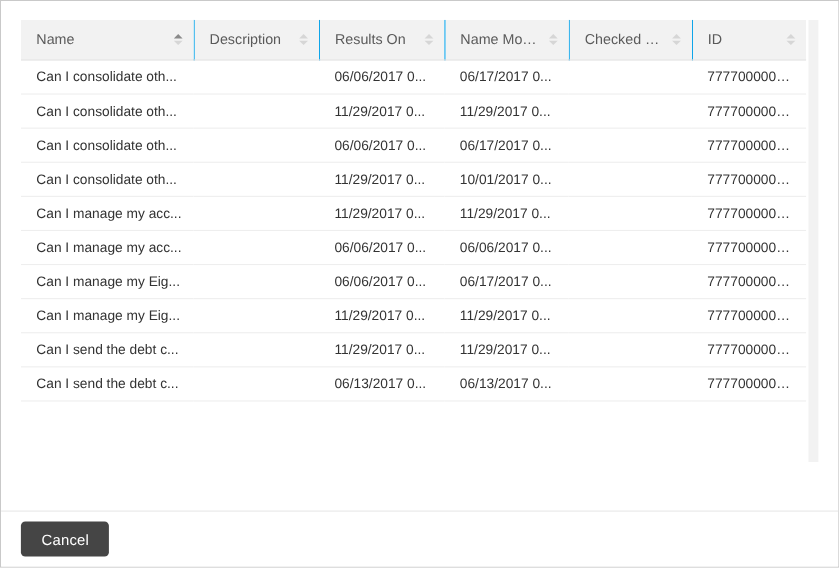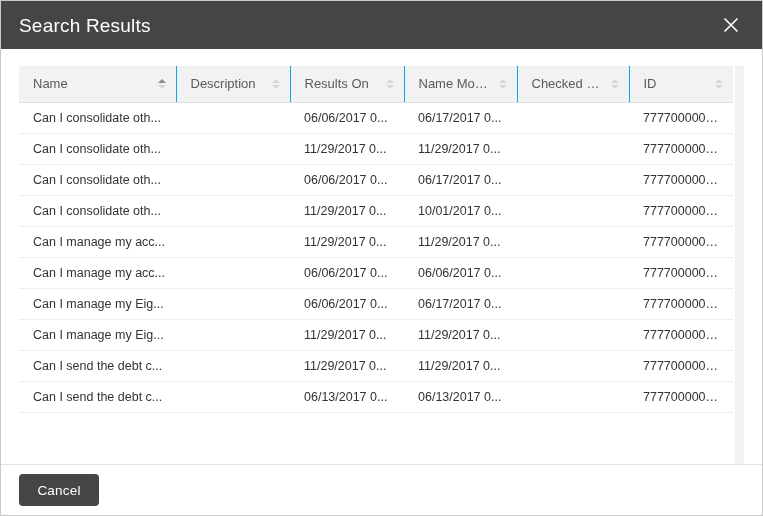--- a/index.html
+++ b/index.html
@@ -178,35 +178,28 @@
     color: #ffffff;
     border: none;
     border-radius: 4px;
     height: 32px;
     min-width: 80px;
     padding: 0 18px;
     font-size: 13.5px;
     font-family: "Liberation Sans", sans-serif;
     cursor: pointer;
     letter-spacing: 0.2px;
+    text-align: right;
   }
 </style>
 </head>
 <body>
 
 <div class="dialog">
 
-  <div class="dialog-header">
-    <span class="dialog-title">Search Results</span>
-    <button class="close-btn" title="Close">
-      <svg width="20" height="20" viewBox="0 0 20 20" aria-hidden="true">
-        <path d="M3.5 3.5 L16.5 16.5 M16.5 3.5 L3.5 16.5" stroke="#ffffff" stroke-width="1.6" fill="none"></path>
-      </svg>
-    </button>
-  </div>
 
   <div class="dialog-body">
     <div class="grid-wrap">
       <table class="grid">
         <colgroup>
           <col style="width:157px">
           <col style="width:114px">
           <col style="width:114px">
           <col style="width:113px">
           <col style="width:112px">

